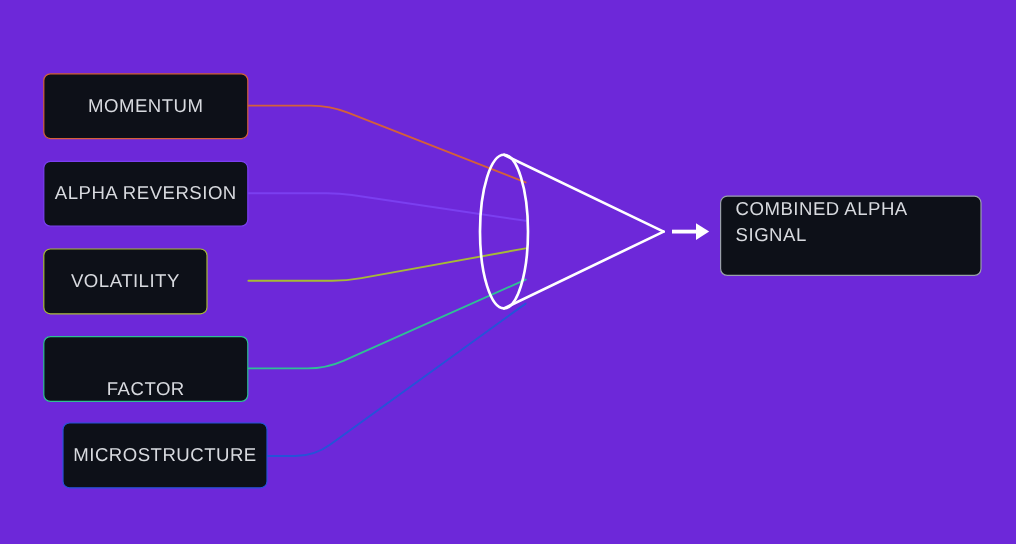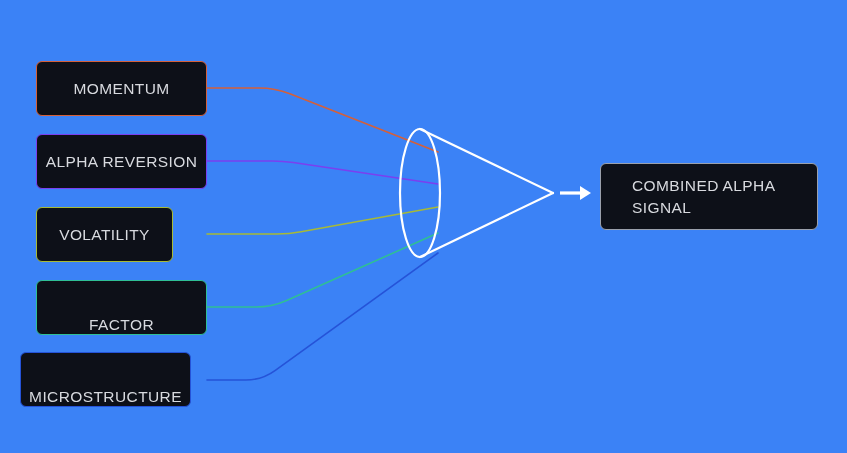--- a/index.html
+++ b/index.html
@@ -4,21 +4,21 @@
 <style>
   html, body {
     margin: 0;
     padding: 0;
     background: #0b0e16;
   }
   #canvas {
     position: relative;
     width: 847px;
     height: 453px;
-    background: #3b82f6;
+    background: #6d28d9;
     overflow: hidden;
     font-family: "Liberation Sans", sans-serif;
   }
   #wires {
     position: absolute;
     left: 0;
     top: 0;
     width: 847px;
     height: 453px;
   }
@@ -43,22 +43,21 @@
     position: absolute;
     box-sizing: border-box;
     left: 600px;
     top: 163px;
     width: 218px;
     height: 67px;
     border: 1.4px solid #9aa0ab;
     border-radius: 6px;
     background: #0d1018;
     display: flex;
-    align-items: center;
-    padding-left: 31px;
+    padding-left: 12px;
   }
   #out-label {
     color: #d8dadf;
     font-size: 15.5px;
     letter-spacing: 0.4px;
     line-height: 1.42;
     max-width: 160px;
   }
 </style>
 </head>
@@ -91,21 +90,21 @@
       </div>
       <div class="src-box" style="left: 36px; top: 134px; width: 171px; height: 55px; border-color: rgb(123, 63, 240);">
         <div class="src-label">ALPHA REVERSION</div>
       </div>
       <div class="src-box" style="left: 36px; top: 207px; width: 137px; height: 55px; border-color: rgb(167, 186, 54);">
         <div class="src-label">VOLATILITY</div>
       </div>
       <div class="src-box" style="left: 36px; top: 280px; width: 171px; height: 55px; border-color: rgb(47, 191, 149); align-items: flex-end;">
         <div class="src-label">FACTOR</div>
       </div>
-      <div class="src-box" style="left: 20px; top: 352px; width: 171px; height: 55px; border-color: rgb(37, 83, 216); align-items: flex-end;">
+      <div class="src-box" style="left: 52px; top: 352px; width: 171px; height: 55px; border-color: rgb(37, 83, 216);">
         <div class="src-label">MICROSTRUCTURE</div>
       </div>
     </div>
 
   <div id="out-box">
     <div id="out-label">COMBINED ALPHA SIGNAL</div>
   </div>
 
 </div>
 

